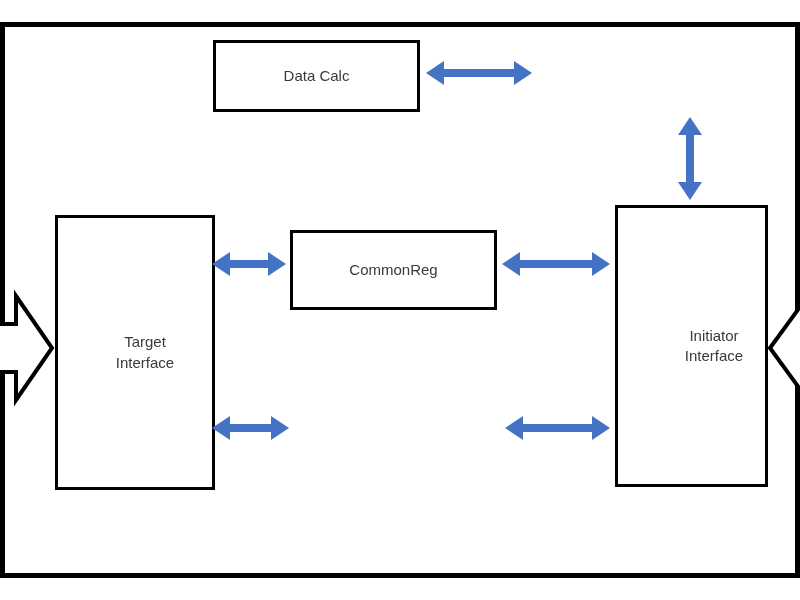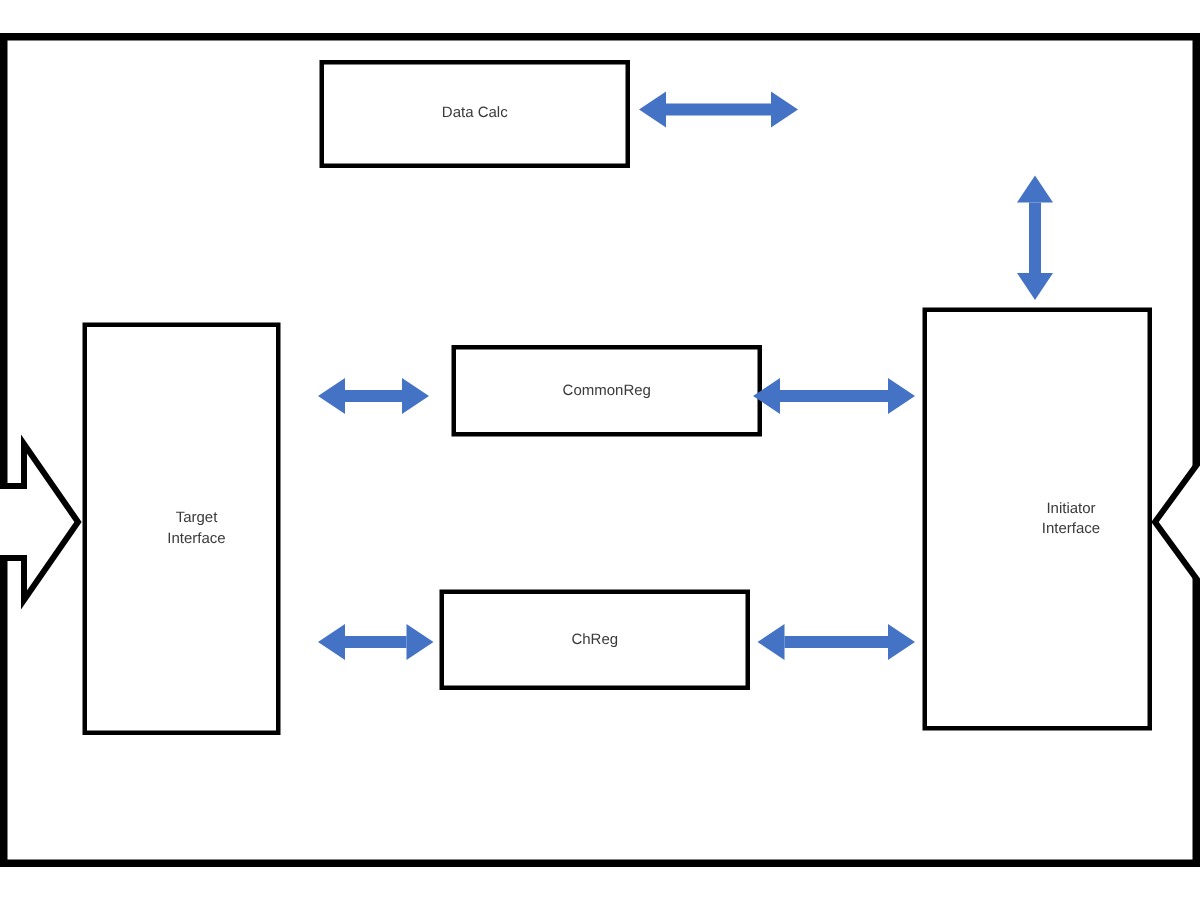--- a/index.html
+++ b/index.html
@@ -27,29 +27,29 @@
   }
   .node {
     position: absolute;
     background: var(--box-fill, #ffffff);
     border: 3px solid var(--box-border, #000000);
     box-sizing: border-box;
     display: flex;
     flex-direction: column;
     align-items: center;
     justify-content: center;
-    font-size: 10px;
+    font-size: 15px;
     line-height: 1.35;
     text-align: center;
   }
   #node-data-calc       { left: 213px; top: 40px;  width: 207px; height: 72px; }
   #node-fifo            { left: 590px; top: 40px;  width: 200px; height: 72px; }
-  #node-target          { left: 55px;  top: 215px; width: 132px; height: 275px; padding-left: 20px; }
+  #node-target          { left: 55px;  top: 215px; width: 160px; height: 275px; padding-left: 20px; }
   #node-initiator       { left: 615px; top: 205px; width: 153px; height: 282px; padding-left: 45px; }
-  #node-common-reg      { left: 301px; top: 230px; width: 207px; height: 61px; }
+  #node-common-reg      { left: 290px; top: 230px; width: 207px; height: 80px; }
   #node-ch-reg          { left: 293px; top: 393px; width: 207px; height: 67px; }
 
   
   .arr-h {
     position: absolute;
     height: 8px;
     background: var(--arrow, #4472c4);
   }
   .arr-h::before {
     content: "";
@@ -129,23 +129,20 @@
 
   <div class="node" id="node-initiator">
     <span>Initiator</span>
     <span>Interface</span>
   </div>
 
   <div class="node" id="node-common-reg">
     <span>CommonReg</span>
   </div>
 
-  <div class="node" id="node-ch-reg">
-    <span>ChReg</span>
-  </div>
 
   <div class="arr-h" id="arr-datacalc-fifo"></div>
   <div class="arr-v" id="arr-fifo-init"></div>
   <div class="arr-h" id="arr-target-commonreg"></div>
   <div class="arr-h" id="arr-commonreg-init"></div>
   <div class="arr-h" id="arr-target-chreg"></div>
   <div class="arr-h" id="arr-chreg-init"></div>
 
   <svg class="block-arrow" id="block-arrow-left" width="70" height="120">
     <polygon points="-14,36 28,36 28,8 64,60 28,112 28,84 -14,84" fill="#ffffff" stroke="#000000" stroke-width="4"></polygon>

